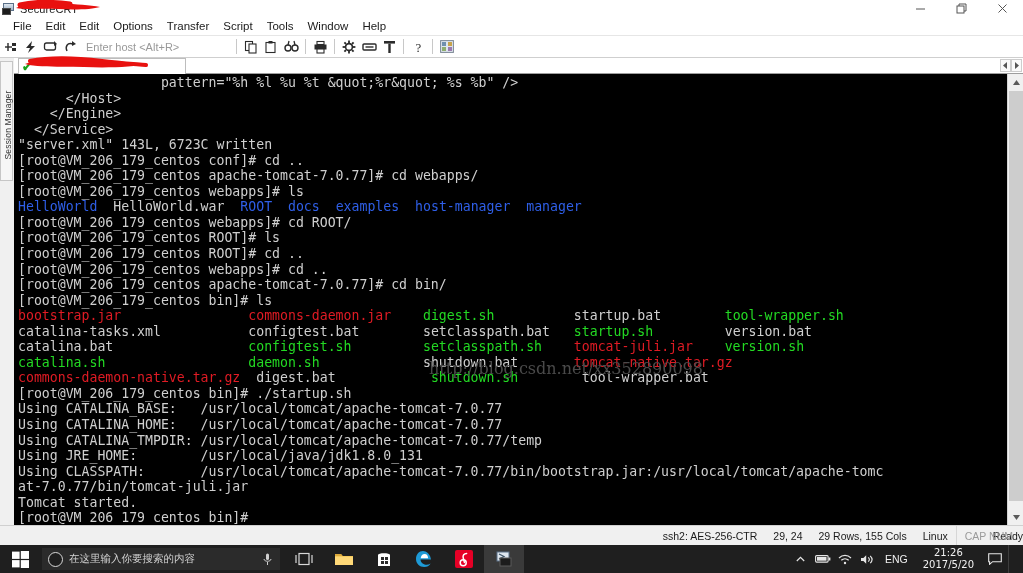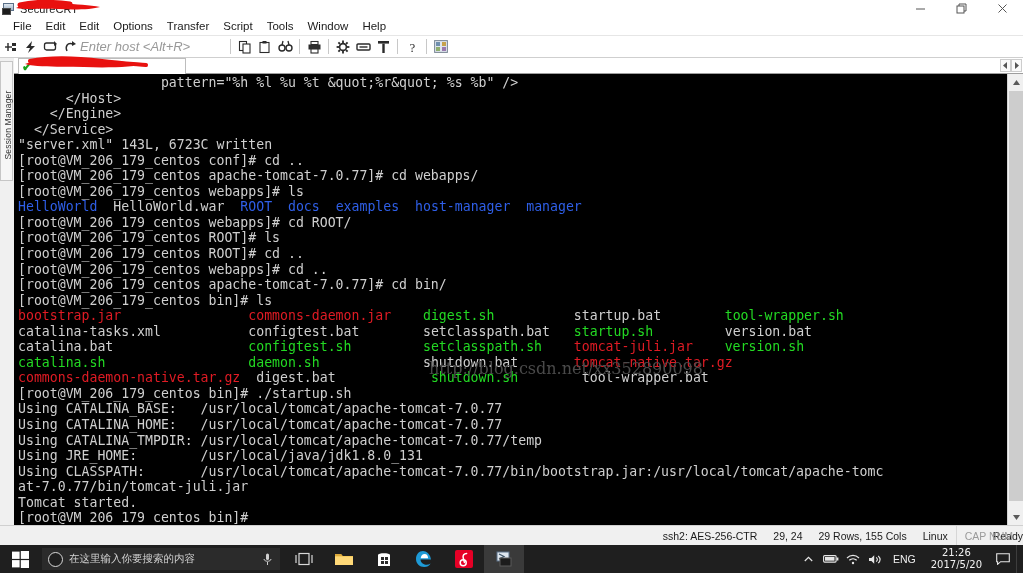--- a/index.html
+++ b/index.html
@@ -117,25 +117,25 @@
     justify-content: center;
     color: #2b2b2b;
   }
   .tb-icon svg { display: block; }
   .tb-sep {
     width: 1px; height: 15px;
     background: #c8c8c8;
     margin: 0 4px;
   }
   .host-input {
-    font-size: 13px;
+    font-size: 11px;
     color: #999;
+    margin-left: 6px;
     width: 146px;
     white-space: nowrap;
-    font-style: italic;
   }
 
   
   .rail {
     position: absolute;
     left: 0; top: 58px;
     width: 14px; height: 467px;
     background: #f0f0f0;
     border-right: 1px solid #bcbcbc;
   }
@@ -357,21 +357,21 @@
   }
   .tb-apps { display: flex; align-items: center; margin-left: 4px; }
   .tb-app {
     width: 40px; height: 28px;
     display: flex; align-items: center; justify-content: center;
     position: relative;
   }
   .tb-app.active { background: #3a3a3a; }
   .tray {
     position: absolute;
-    right: 0; top: 0;
+    right: 8px; top: 0;
     height: 28px;
     display: flex;
     align-items: center;
     color: #e6e6e6;
   }
   .tray-icon {
     width: 22px; height: 28px;
     display: flex; align-items: center; justify-content: center;
   }
   .tray-lang {

